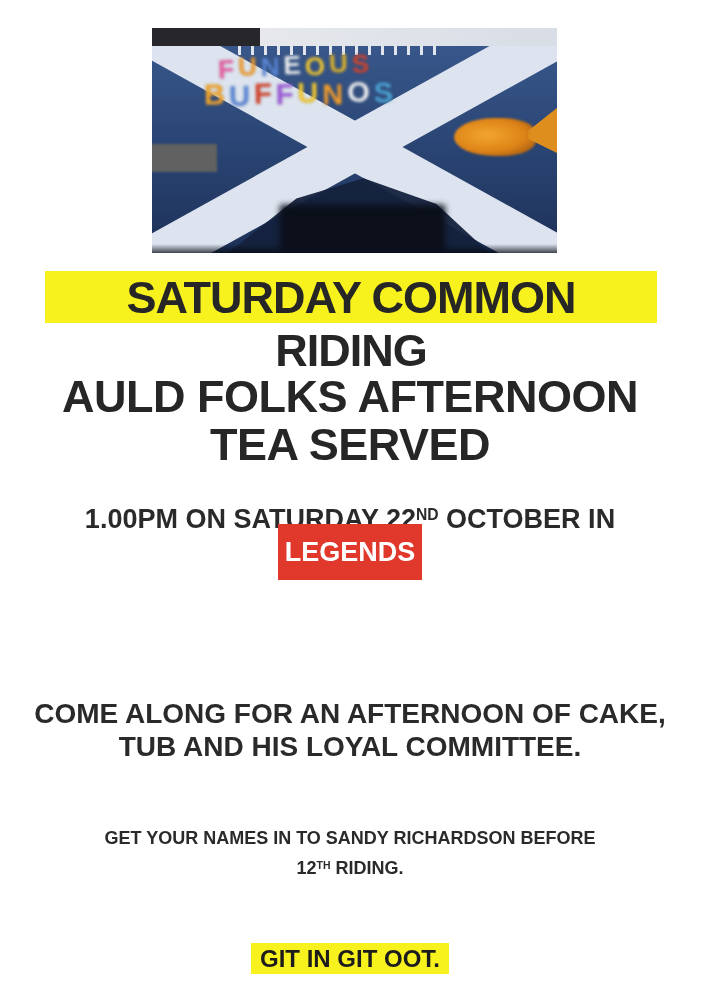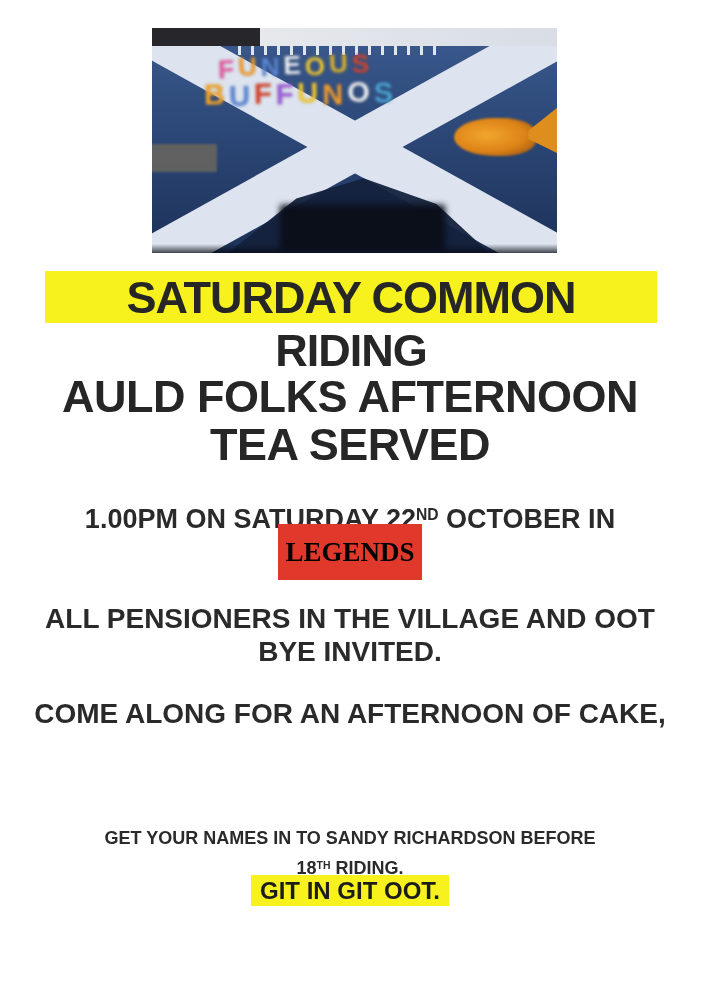--- a/index.html
+++ b/index.html
@@ -67,27 +67,27 @@
   .center { position:absolute; left:0; width:700px; text-align:center; }
   .title-band {
     position:absolute; left:45px; top:271px; width:612px; height:52px;
     background:#f7f21d; text-align:center;
   }
   .title-band span { font-size:45px; line-height:53px; letter-spacing:-1px; color:#262626; }
 
   .heading { top:373px; font-size:45px; line-height:48px; letter-spacing:-0.5px; color:#262626; }
 
   .when { top:498px; font-size:27px; line-height:33px; }
-  .venue { background:#e0392c; padding:13px 7px; color:#000000;font-family:Liberation Serif, serif; }
+  .venue { background:#e0392c; padding:13px 7px; color:#ffffff; }
 
   .pensioners { top:602px; font-size:28px; line-height:33px; }
   .come { top:697px; font-size:28px; line-height:33px; }
   .names { top:824px; font-size:18px; line-height:28px; }
 
-  .footer { top:876px; font-size:24px; line-height:29px; }
+  .footer { top:944px; font-size:24px; line-height:29px; }
   .slogan { background:#f7f21d; padding:2px 9px; color:#1c1c1c; }
 
   .sup { font-size:0.58em; vertical-align:0.5em; letter-spacing:0; }
 </style>
 </head>
 <body>
 
 <div class="page">
 
   <div class="photo">
@@ -134,31 +134,28 @@
     <div>TEA SERVED</div>
   </div>
 
   <div class="center when">
     <div><span>1.00PM ON SATURDAY 22</span><sup class="sup">ND</sup><span> OCTOBER IN</span></div>
     <div>
       <span class="venue">LEGENDS</span>
     </div>
   </div>
 
-  <div class="center pensioners">
-    <div>ALL PENSIONERS IN THE VILLAGE AND OOT</div>
-    <div>BYE INVITED.</div>
-  </div>
 
   <div class="center come">
     <div>COME ALONG FOR AN AFTERNOON OF CAKE,</div>
+    <div>TUB AND HIS LOYAL COMMITTEE.</div>
   </div>
 
   <div class="center names">
     <div>GET YOUR NAMES IN TO SANDY RICHARDSON BEFORE</div>
-    <div><span>18</span><sup class="sup">TH</sup><span> RIDING.</span></div>
+    <div><span>12</span><sup class="sup">TH</sup><span> RIDING.</span></div>
   </div>
 
   <div class="center footer">
     <span class="slogan">GIT IN GIT OOT.</span>
   </div>
 
 </div>
 
 </body></html>

